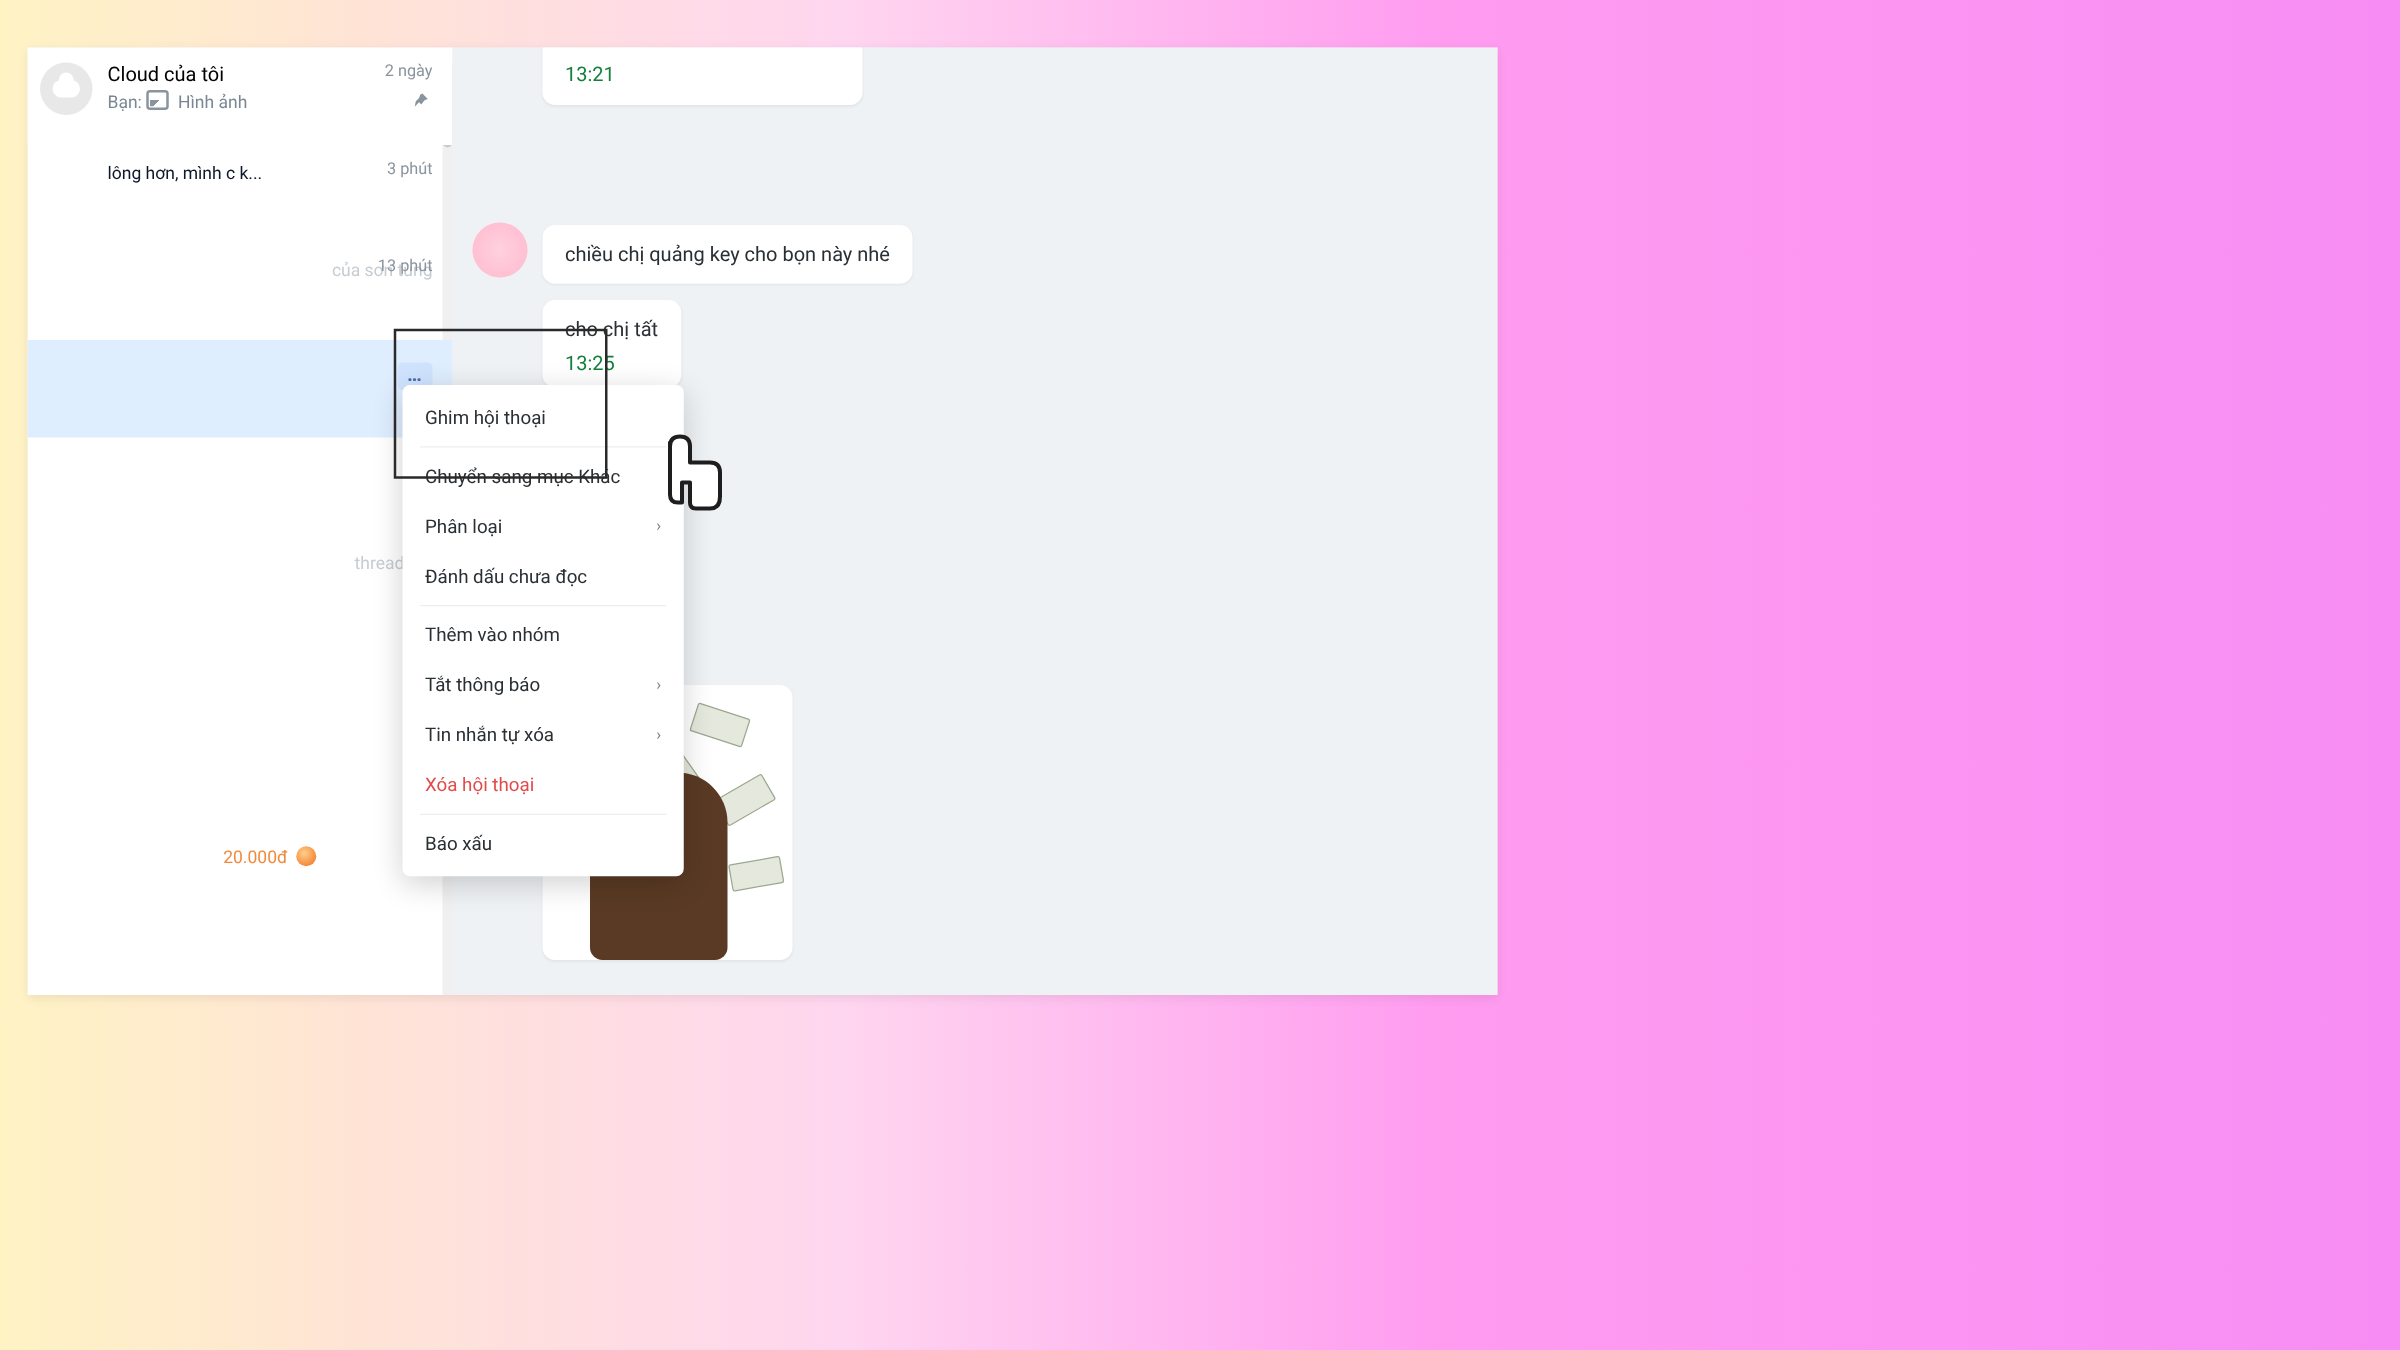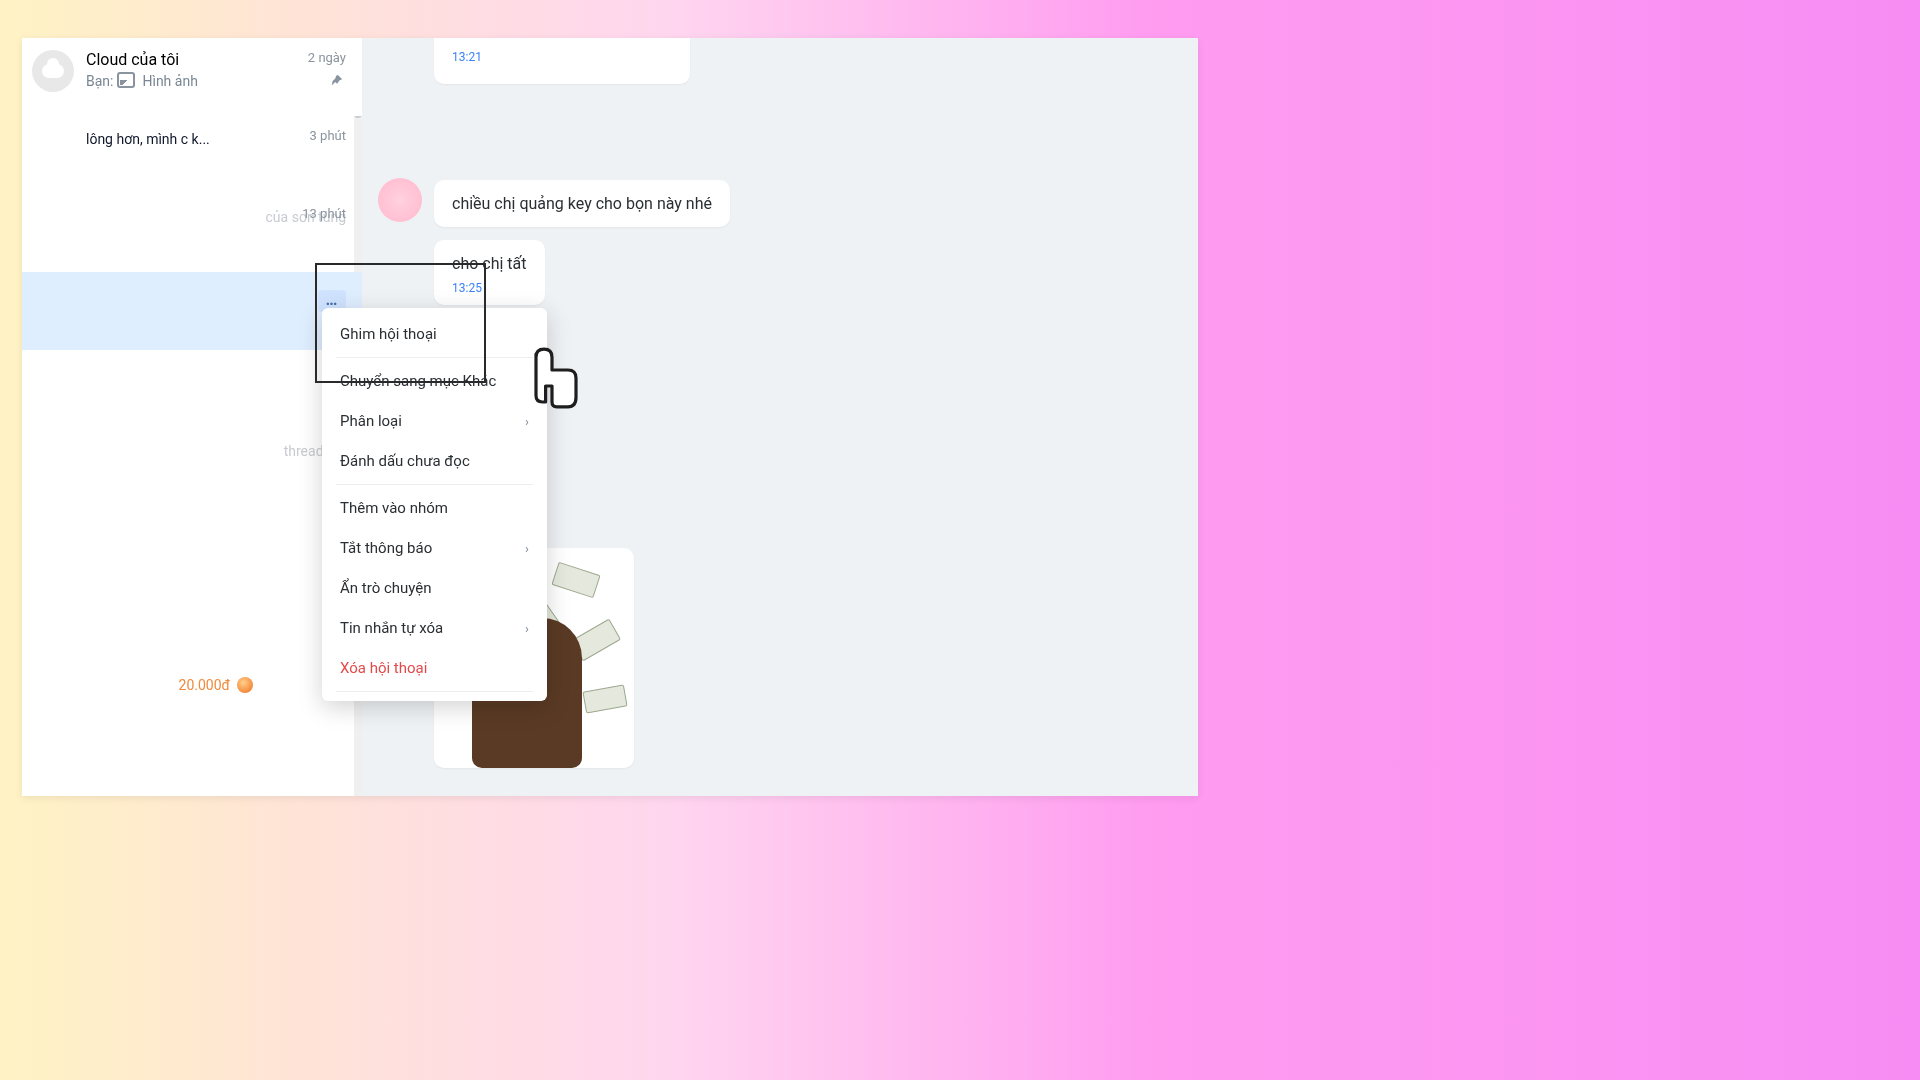--- a/index.html
+++ b/index.html
@@ -16,21 +16,21 @@
   .title{font-size:16px;color:#000000;font-weight:400}
   .sub{font-size:14px;color:#7a8793;margin-top:3px}
   .time{position:absolute;right:16px;top:12px;font-size:13px;color:#8a949e}
   .pin{position:absolute;right:18px;top:36px;width:14px;height:14px;color:#8a949e}
   .faded .title,.faded .sub{color:#c7ccd1}
   .faded .time{color:#8a949e}
   .sel{background:#dfeeff}
   .dots{position:absolute;right:16px;top:18px;width:28px;height:22px;border-radius:4px;background:#cfe3ff;color:#4b6ca8;font-weight:bold;text-align:center;line-height:20px;letter-spacing:1px}
   .main{position:absolute;left:340px;top:0;right:0;bottom:0;background:#eff2f5}
   .bubble{position:absolute;background:#fff;border-radius:10px;padding:14px 18px;font-size:16px;color:#2a2f34;box-shadow:0 1px 2px rgba(0,0,0,.05)}
-  .msgtime{font-size:12px;color:#3b82f6;margin-top:8px}
+  .msgtime{font-size:16px;color:#15803d;margin-top:8px}
   .avatar2{position:absolute;width:44px;height:44px;border-radius:50%;background:radial-gradient(circle at 50% 50%,#ffd1df 0%,#ffc0d2 70%,#ffb3c8 100%)}
   .ctx{position:absolute;left:300px;top:270px;width:225px;background:#fff;border-radius:6px;box-shadow:0 6px 24px rgba(0,0,0,.18);padding:6px 0;z-index:50}
   .item{padding:11px 18px;font-size:15px;color:#2a2f34;display:flex;justify-content:space-between;align-items:center;cursor:pointer}
   .item.danger{color:#e24b4b}
   .sep{height:1px;background:#eceff1;margin:3px 14px}
   .chev{font-size:13px;color:#7a8793}
   .highlight-frame{position:absolute;left:293px;top:225px;width:167px;height:116px;border:2px solid #2a2a2a;background:transparent;z-index:60;pointer-events:none}
   .cursor{position:absolute;left:490px;top:300px;width:80px;height:80px;z-index:70;pointer-events:none}
   .imgblock{position:absolute;left:412px;top:510px;width:200px;height:220px;background:#fff;border-radius:10px;box-shadow:0 1px 2px rgba(0,0,0,.05);overflow:hidden}
   .money{position:absolute;border-radius:2px;background:#e5e8dc;border:1px solid #9ba88e}
@@ -145,30 +145,30 @@
       </div>
     <div class="sep"></div>
     <div class="item">
         <span>Thêm vào nhóm</span>
       </div>
     <div class="item">
         <span>Tắt thông báo</span>
         <span class="chev">›</span>
       </div>
     <div class="item">
-        <span>Ẩn trò chuyện</span>
-      </div>
-    <div class="item">
         <span>Tin nhắn tự xóa</span>
         <span class="chev">›</span>
       </div>
     <div class="item danger">
         <span>Xóa hội thoại</span>
       </div>
     <div class="sep"></div>
+    <div class="item">
+        <span>Báo xấu</span>
+      </div>
   </div>
 
   <div class="highlight-frame"></div>
 
   <svg class="cursor" viewBox="0 0 100 100">
     <g fill="#fff" stroke="#1e1e1e" stroke-width="4" stroke-linejoin="round">
       <path d="M30 20 L30 72 Q30 80 38 80 L42 80 L42 60 L50 60 L50 80 Q50 86 56 86 L70 86 Q80 86 80 74 L80 50 Q80 40 70 40 L50 40 L50 24 Q50 14 40 14 Q30 14 30 24 Z"></path>
     </g>
   </svg>
 

